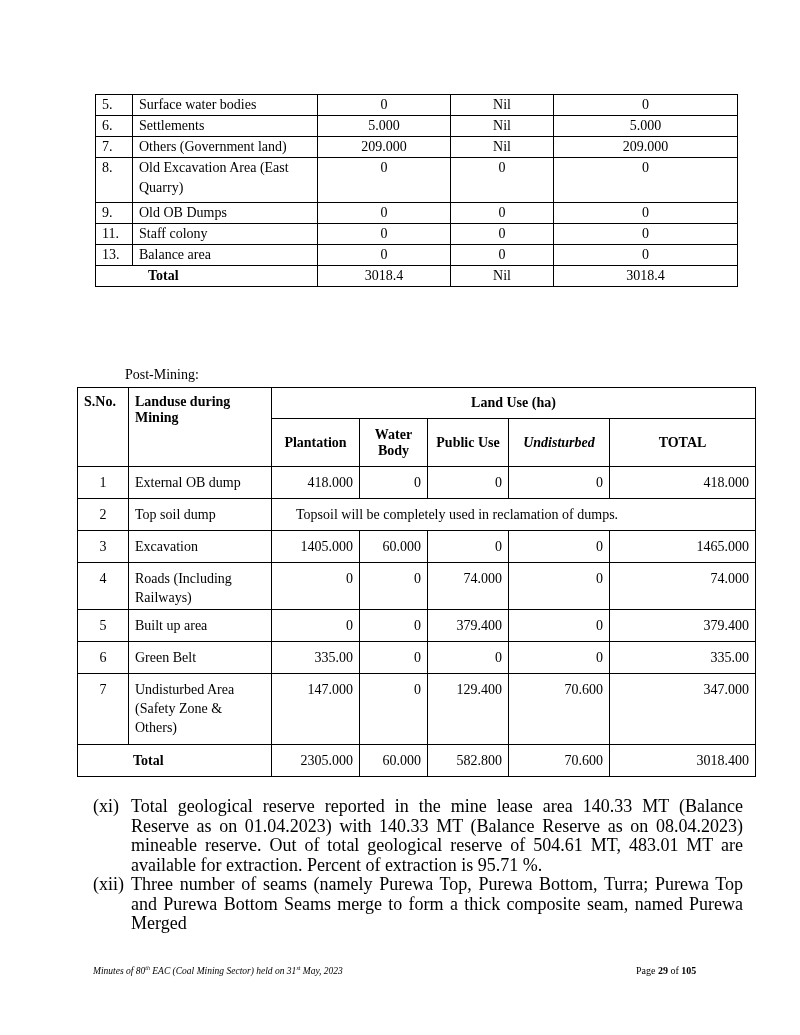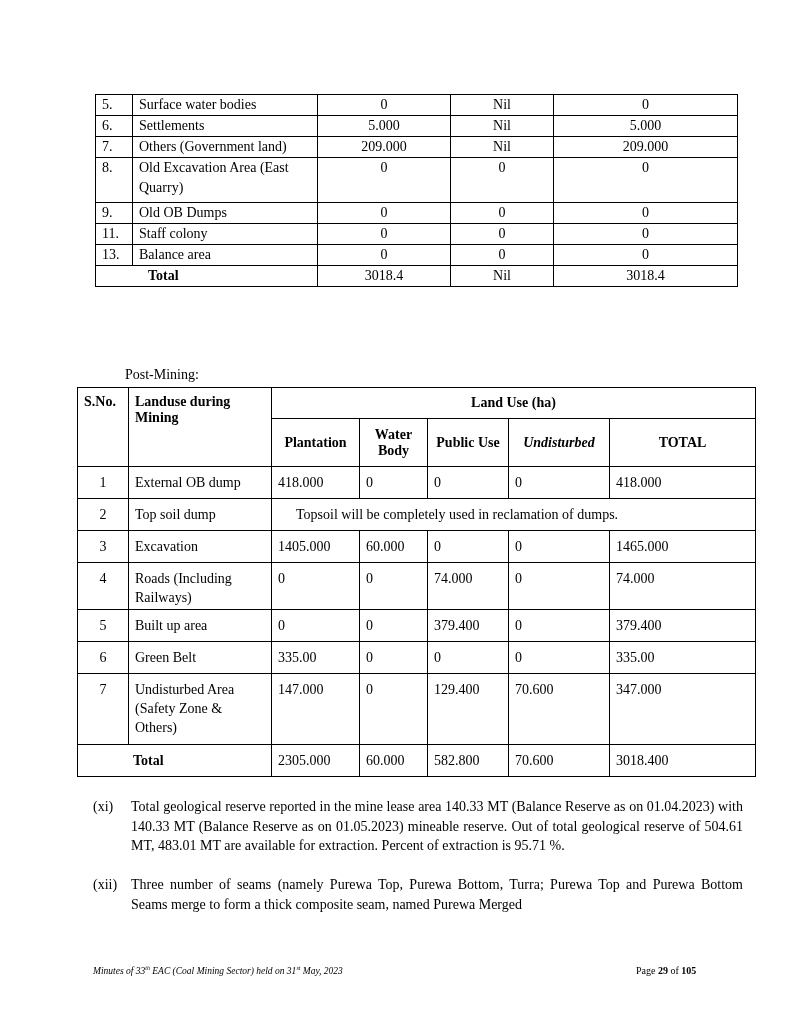--- a/index.html
+++ b/index.html
@@ -9,23 +9,23 @@
   #t1 { left:95px; top:94px; width:643px; }
   #t1 td { height:20px; line-height:20px; font-size:14px; }
   #t1 td.c { text-align:center; }
   #t1 td.sn { width:24px; text-align:left; }
   #t1 tr.tall td { height:44px; }
   #t1 tr.mid td { height:26px; }
   #post-label { position:absolute; left:125px; top:367px; font-size:14px; }
   #t2 { left:77px; top:387px; width:679px; }
   #t2 th { font-weight:bold; font-size:14px; text-align:center; }
   #t2 td { font-size:14px; line-height:19px; padding-top:6px; height:25px; }
-  #t2 td.c { text-align:left; }
+  #t2 td.c { text-align:right; }
   #t2 td.sn { text-align:center; width:38px; }
-  .para { position:absolute; left:93px; width:650px; font-size:14px; line-height:19.5px; text-align:justify; }
+  .para { position:absolute; left:93px; width:650px; font-size:18px; line-height:19.5px; text-align:justify; }
   .para .num { position:absolute; left:0; }
   .para .txt { margin-left:38px; display:block; }
   #footer-left { position:absolute; left:93px; top:965px; font-size:9.5px; font-style:italic; }
   #footer-right { position:absolute; left:636px; top:965px; font-size:10px; }
   sup { font-size:6px; }
 </style>
 </head>
 <body>
 
 <table id="t1">
@@ -171,21 +171,21 @@
         <td class="c">60.000</td>
         <td class="c">582.800</td>
         <td class="c">70.600</td>
         <td class="c">3018.400</td>
       </tr>
     </tbody>
 </table>
 
 <div class="para" style="top:797px;">
   <span class="num">(xi)</span>
-  <span class="txt">Total geological reserve reported in the mine lease area 140.33 MT (Balance Reserve as on 01.04.2023) with 140.33 MT (Balance Reserve as on 01.05.2023) mineable reserve. Out of total geological reserve of 504.61 MT, 483.01 MT are available for extraction. Percent of extraction is 95.71 %.</span>
+  <span class="txt">Total geological reserve reported in the mine lease area 140.33 MT (Balance Reserve as on 01.04.2023) with 140.33 MT (Balance Reserve as on 08.04.2023) mineable reserve. Out of total geological reserve of 504.61 MT, 483.01 MT are available for extraction. Percent of extraction is 95.71 %.</span>
 </div>
 <div class="para" style="top:875px;">
   <span class="num">(xii)</span>
   <span class="txt">Three number of seams (namely Purewa Top, Purewa Bottom, Turra; Purewa Top and Purewa Bottom Seams merge to form a thick composite seam, named Purewa Merged</span>
 </div>
 
-<div id="footer-left"><span>Minutes of 33</span><sup>th</sup><span> EAC (Coal Mining Sector) held on 31</span><sup>st</sup><span> May, 2023</span></div>
+<div id="footer-left"><span>Minutes of 80</span><sup>th</sup><span> EAC (Coal Mining Sector) held on 31</span><sup>st</sup><span> May, 2023</span></div>
 <div id="footer-right"><span>Page </span><b>29</b><span> of </span><b>105</b></div>
 
 </body></html>

